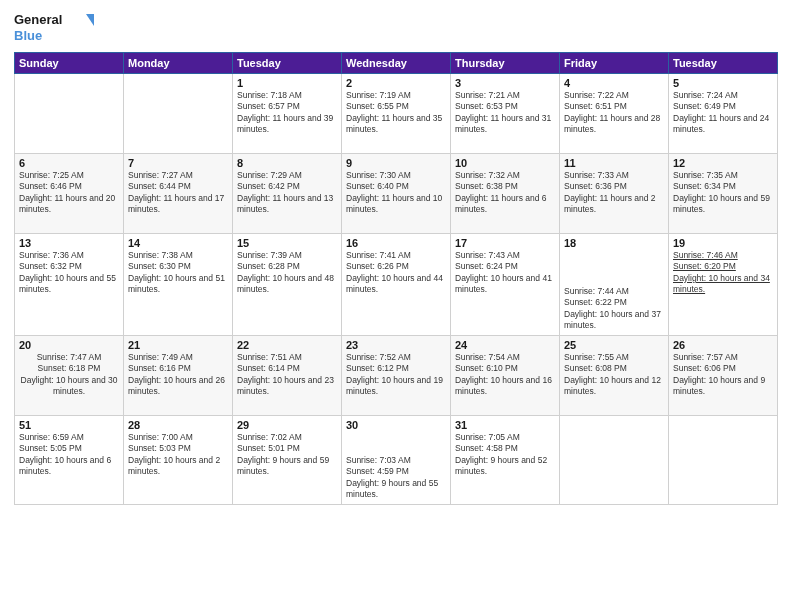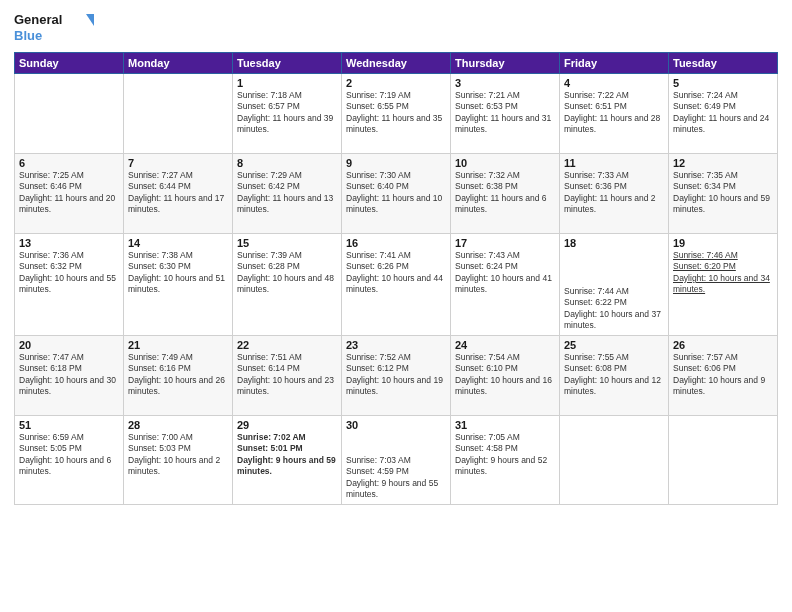--- a/index.html
+++ b/index.html
@@ -234,21 +234,21 @@
           <td>
             <span class="day-num">19</span>
             <div class="cell-text" style="white-space: pre-line; text-decoration: underline;">Sunrise: 7:46 AM
 Sunset: 6:20 PM
 Daylight: 10 hours and 34 minutes.</div>
           </td>
         </tr>
         <tr>
           <td>
             <span class="day-num">20</span>
-            <div class="cell-text" style="white-space: pre-line;">Sunrise: 7:47 AM
+            <div class="cell-text" style="white-space: pre-line; text-align: center;">Sunrise: 7:47 AM
 Sunset: 6:18 PM
 Daylight: 10 hours and 30 minutes.</div>
           </td>
           <td>
             <span class="day-num">21</span>
             <div class="cell-text" style="white-space: pre-line;">Sunrise: 7:49 AM
 Sunset: 6:16 PM
 Daylight: 10 hours and 26 minutes.</div>
           </td>
           <td>
@@ -290,21 +290,21 @@
 Daylight: 10 hours and 6 minutes.</div>
           </td>
           <td>
             <span class="day-num">28</span>
             <div class="cell-text" style="white-space: pre-line;">Sunrise: 7:00 AM
 Sunset: 5:03 PM
 Daylight: 10 hours and 2 minutes.</div>
           </td>
           <td>
             <span class="day-num">29</span>
-            <div class="cell-text" style="white-space: pre-line; font-weight: bold;">Sunrise: 7:02 AM
+            <div class="cell-text" style="white-space: pre-line;">Sunrise: 7:02 AM
 Sunset: 5:01 PM
 Daylight: 9 hours and 59 minutes.</div>
           </td>
           <td>
             <span class="day-num">30</span>
             <div class="cell-text" style="white-space: pre-line; margin-top: 24px;">Sunrise: 7:03 AM
 Sunset: 4:59 PM
 Daylight: 9 hours and 55 minutes.</div>
           </td>
           <td>

